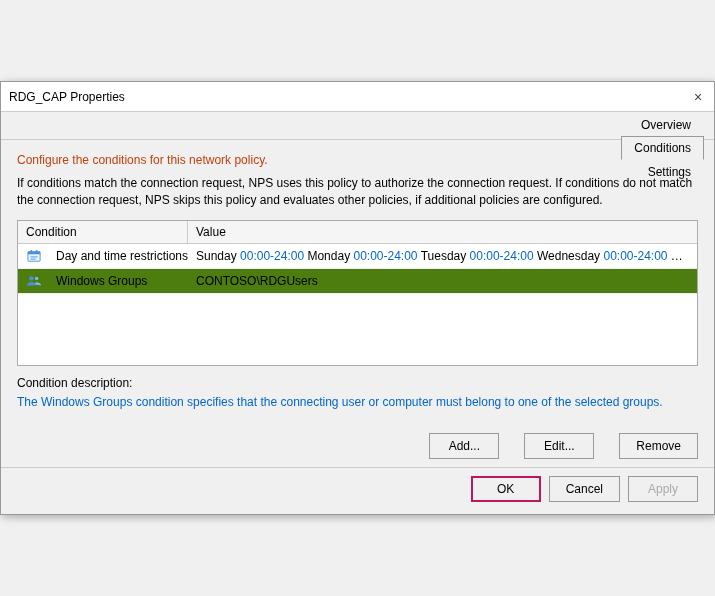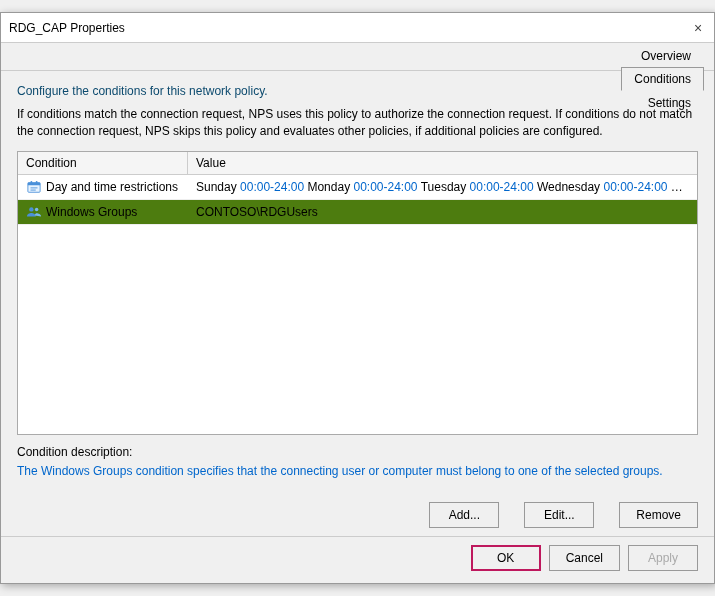--- a/index.html
+++ b/index.html
@@ -9,21 +9,21 @@
       background: #f0f0f0;
       display: flex;
       justify-content: center;
       align-items: center;
       width: 715px;
       height: 596px;
       overflow: hidden;
     }
     .window {
       width: 715px;
-      height: 572px;
+      height: 434px;
       background: #f0f0f0;
       border: 1px solid #999;
       box-shadow: 2px 2px 8px rgba(0,0,0,0.3);
       display: flex;
       flex-direction: column;
     }
     .title-bar {
       background: #ffffff;
       border-bottom: 1px solid #ccc;
       padding: 6px 8px;
@@ -75,21 +75,21 @@
     }
     .content {
       flex: 1;
       padding: 12px 16px;
       display: flex;
       flex-direction: column;
       overflow: hidden;
     }
     .description-text {
       font-size: 12px;
-      color: #0c4a6e;
+      color: #c2410c;
       margin-bottom: 6px;
       line-height: 1.4;
     }
     .description-text-wrap {
       font-size: 12px;
       color: #000;
       line-height: 1.4;
       margin-bottom: 12px;
     }
     .table-container {
@@ -139,21 +139,21 @@
       color: #000;
       overflow: hidden;
       text-overflow: ellipsis;
       white-space: nowrap;
     }
     .table-cell:first-child {
       width: 170px;
       min-width: 170px;
       display: flex;
       align-items: center;
-      gap: 4px;
+      gap: 14px;
     }
     .table-cell:last-child {
       flex: 1;
     }
     .cell-icon {
       width: 16px;
       height: 16px;
       min-width: 16px;
       display: inline-flex;
       align-items: center;

